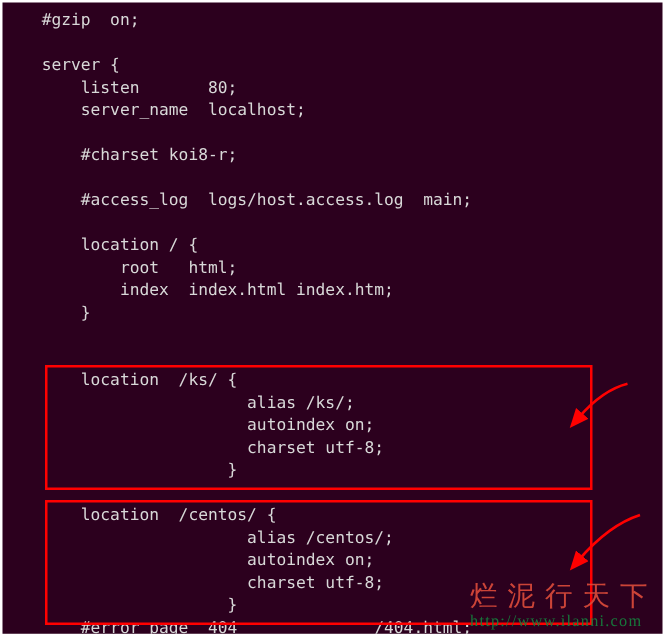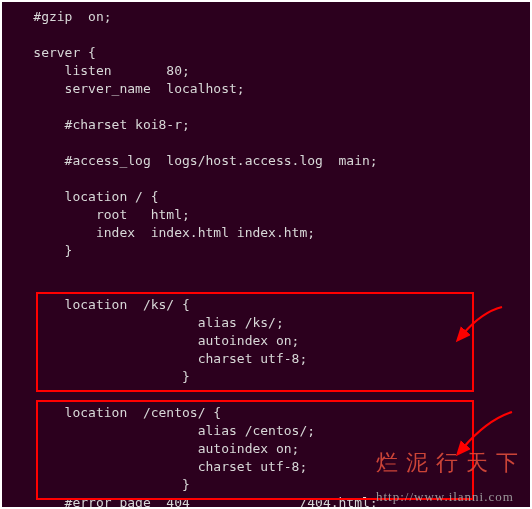--- a/index.html
+++ b/index.html
@@ -47,25 +47,25 @@
   }
   .watermark .wm-main {
     color: #d94a3a;
     font-size: 22px;
     letter-spacing: 8px;
     font-weight: normal;
     opacity: 0.92;
     line-height: 1;
   }
   .watermark .wm-url {
-    color: #a3a3a3;
+    color: #15803d;
     font-size: 13px;
     letter-spacing: 1px;
     opacity: 0.92;
-    margin-top: 15px;
+    margin-top: 1px;
   }
 </style>
 </head>
 <body>
 
 <div class="terminal">
   <pre class="code" id="code-block">    #gzip  on;
 
     server {
         listen       80;

